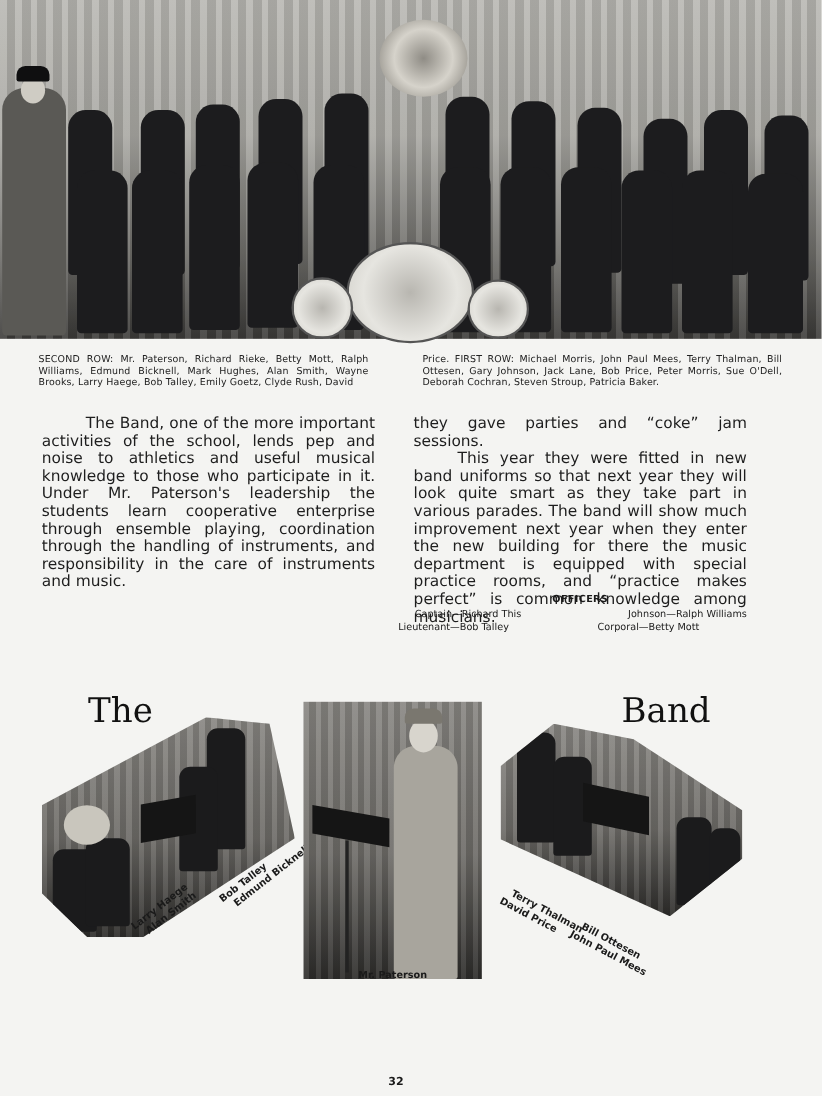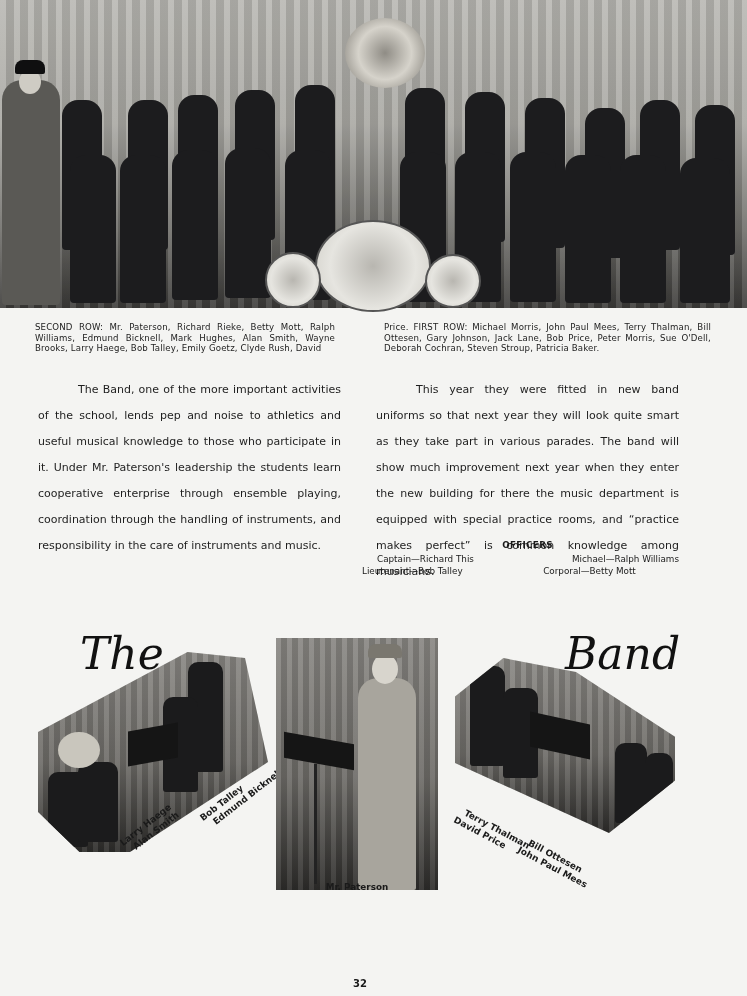--- a/index.html
+++ b/index.html
@@ -13,27 +13,27 @@
       repeating-linear-gradient(90deg, rgba(255,255,255,0.10) 0 6px, rgba(0,0,0,0.10) 6px 14px),
       linear-gradient(180deg, #b9b8b3 0%, #a9a8a3 40%, #6e6d69 75%, #3b3a38 100%); }
   .row-person { position:absolute; width:40px; background:#1c1c1e; border-radius:16px 16px 4px 4px; }
   .cap { position:absolute; width:30px; height:14px; background:#0f0f10; border-radius:8px 8px 2px 2px; }
   .face { position:absolute; width:22px; height:24px; background:#cfccc4; border-radius:50%; }
   .drum { position:absolute; border-radius:50%; background:radial-gradient(circle at 50% 50%, #b8b6b0 0%, #e6e5e0 60%, #cfcdc6 100%); border:2px solid #555; }
   .sousaphone { position:absolute; left:345px; top:18px; width:80px; height:70px; border-radius:50%;
      background:radial-gradient(circle, #8f8c85 0%, #d6d3cb 50%, #7a7770 100%); }
 
   .caption { font-size:8.6px; line-height:10.5px; color:#222; text-align:justify; letter-spacing:0.15px; }
-  .body-text { font-size:11px; line-height:26px; color:#1e1e1e; text-align:justify; }
+  .body-text { font-size:14px; line-height:16px; color:#1e1e1e; text-align:justify; }
   .body-text p { margin:0; text-indent:40px; }
   .body-text p.noindent { text-indent:0; }
   .officers-title { font-size:8.8px; font-weight:bold; text-align:center; letter-spacing:0.3px; }
   .officer { font-size:8.8px; line-height:11px; }
 
-  .script { font-family:"DejaVu Serif", serif; font-style:italic; font-size:44px; color:#111; }
+  .script { font-family:"DejaVu Serif", serif; font-size:31px; color:#111; }
 
   .photo-bg { background:
       repeating-linear-gradient(90deg, rgba(255,255,255,0.08) 0 5px, rgba(0,0,0,0.12) 5px 11px),
       linear-gradient(180deg, #8a8884 0%, #6f6d69 55%, #2e2d2b 100%); }
   .figure-dark { position:absolute; background:#1b1b1c; border-radius:10px 10px 3px 3px; }
   .figure-light { position:absolute; background:#bdbab2; border-radius:4px; }
 
   .diag-label { font-size:9px; font-weight:bold; line-height:11px; color:#1a1a1a; white-space:nowrap; }
 </style>
 </head>
@@ -76,27 +76,28 @@
 </div>
 
 <div class="abs caption" style="left:35px;top:322px;width:300px;">SECOND ROW: Mr. Paterson, Richard Rieke, Betty Mott, Ralph Williams, Edmund Bicknell, Mark Hughes, Alan Smith, Wayne Brooks, Larry Haege, Bob Talley, Emily Goetz, Clyde Rush, David</div>
 <div class="abs caption" style="left:384px;top:322px;width:327px;">Price. FIRST ROW: Michael Morris, John Paul Mees, Terry Thalman, Bill Ottesen, Gary Johnson, Jack Lane, Bob Price, Peter Morris, Sue O'Dell, Deborah Cochran, Steven Stroup, Patricia Baker.</div>
 
 <div class="abs body-text" style="left:38px;top:377px;width:303px;">
   <p>The Band, one of the more important activities of the school, lends pep and noise to athletics and useful musical knowledge to those who participate in it. Under Mr. Paterson's leadership the students learn cooperative enterprise through ensemble playing, coordination through the handling of instruments, and responsibility in the care of instruments and music.</p>
 </div>
 
 <div class="abs body-text" style="left:376px;top:377px;width:303px;">
+  <p class="noindent">they gave parties and “coke” jam sessions.</p>
   <p>This year they were fitted in new band uniforms so that next year they will look quite smart as they take part in various parades. The band will show much improvement next year when they enter the new building for there the music department is equipped with special practice rooms, and “practice makes perfect” is common knowledge among musicians.</p>
 </div>
 
 <div class="abs officers-title" style="left:376px;top:540px;width:303px;">OFFICERS</div>
 <div class="abs officer" style="left:377px;top:554px;">Captain—Richard This</div>
 <div class="abs officer" style="left:362px;top:566px;">Lieutenant—Bob Talley</div>
-<div class="abs officer" style="left:500px;top:554px;width:179px;text-align:right;">Michael—Ralph Williams</div>
+<div class="abs officer" style="left:500px;top:554px;width:179px;text-align:right;">Johnson—Ralph Williams</div>
 <div class="abs officer" style="left:500px;top:566px;width:179px;text-align:center;">Corporal—Betty Mott</div>
 
 <div class="abs script" style="left:80px;top:628px;">The</div>
 <div class="abs script" style="left:565px;top:628px;">Band</div>
 
 <div class="abs photo-bg" style="left:38px;top:652px;width:230px;height:200px;clip-path:polygon(0% 40%, 65% 0%, 90% 3%, 100% 55%, 40% 100%, 18% 100%, 0% 80%);">
   <div class="figure-dark" style="left:150px;top:10px;width:35px;height:110px;"></div>
   <div class="figure-dark" style="left:125px;top:45px;width:35px;height:95px;"></div>
   <div class="figure-dark" style="left:10px;top:120px;width:40px;height:75px;"></div>
   <div class="figure-dark" style="left:40px;top:110px;width:40px;height:80px;"></div>

